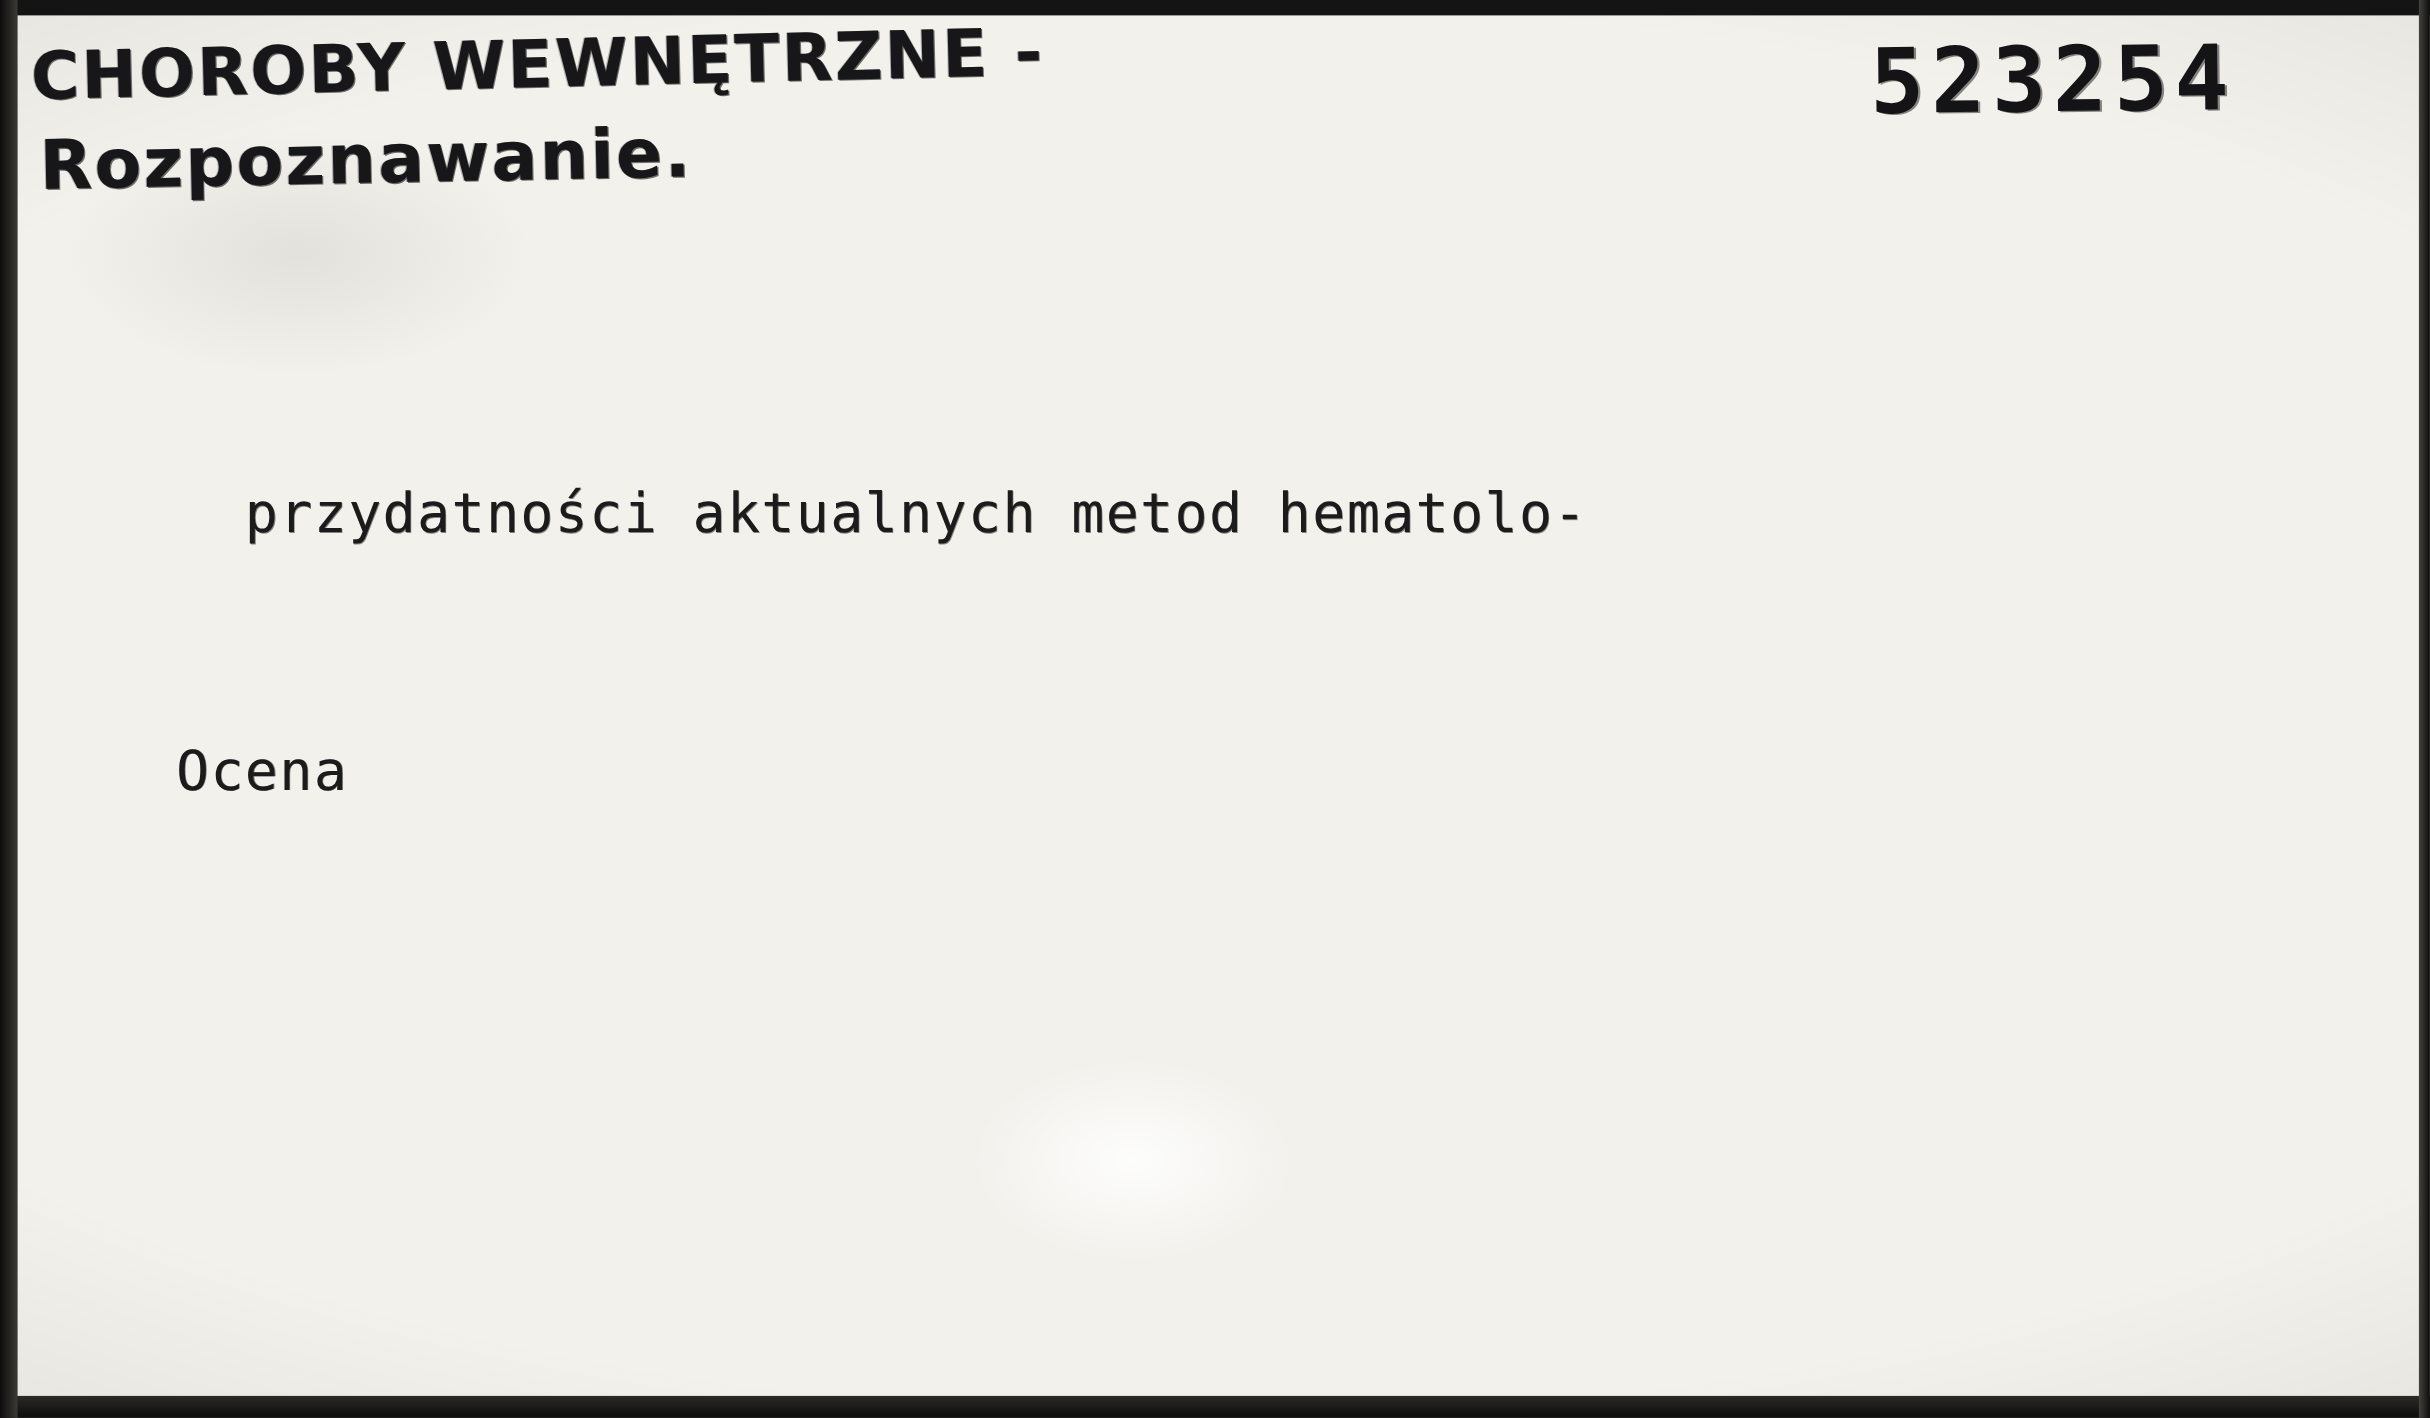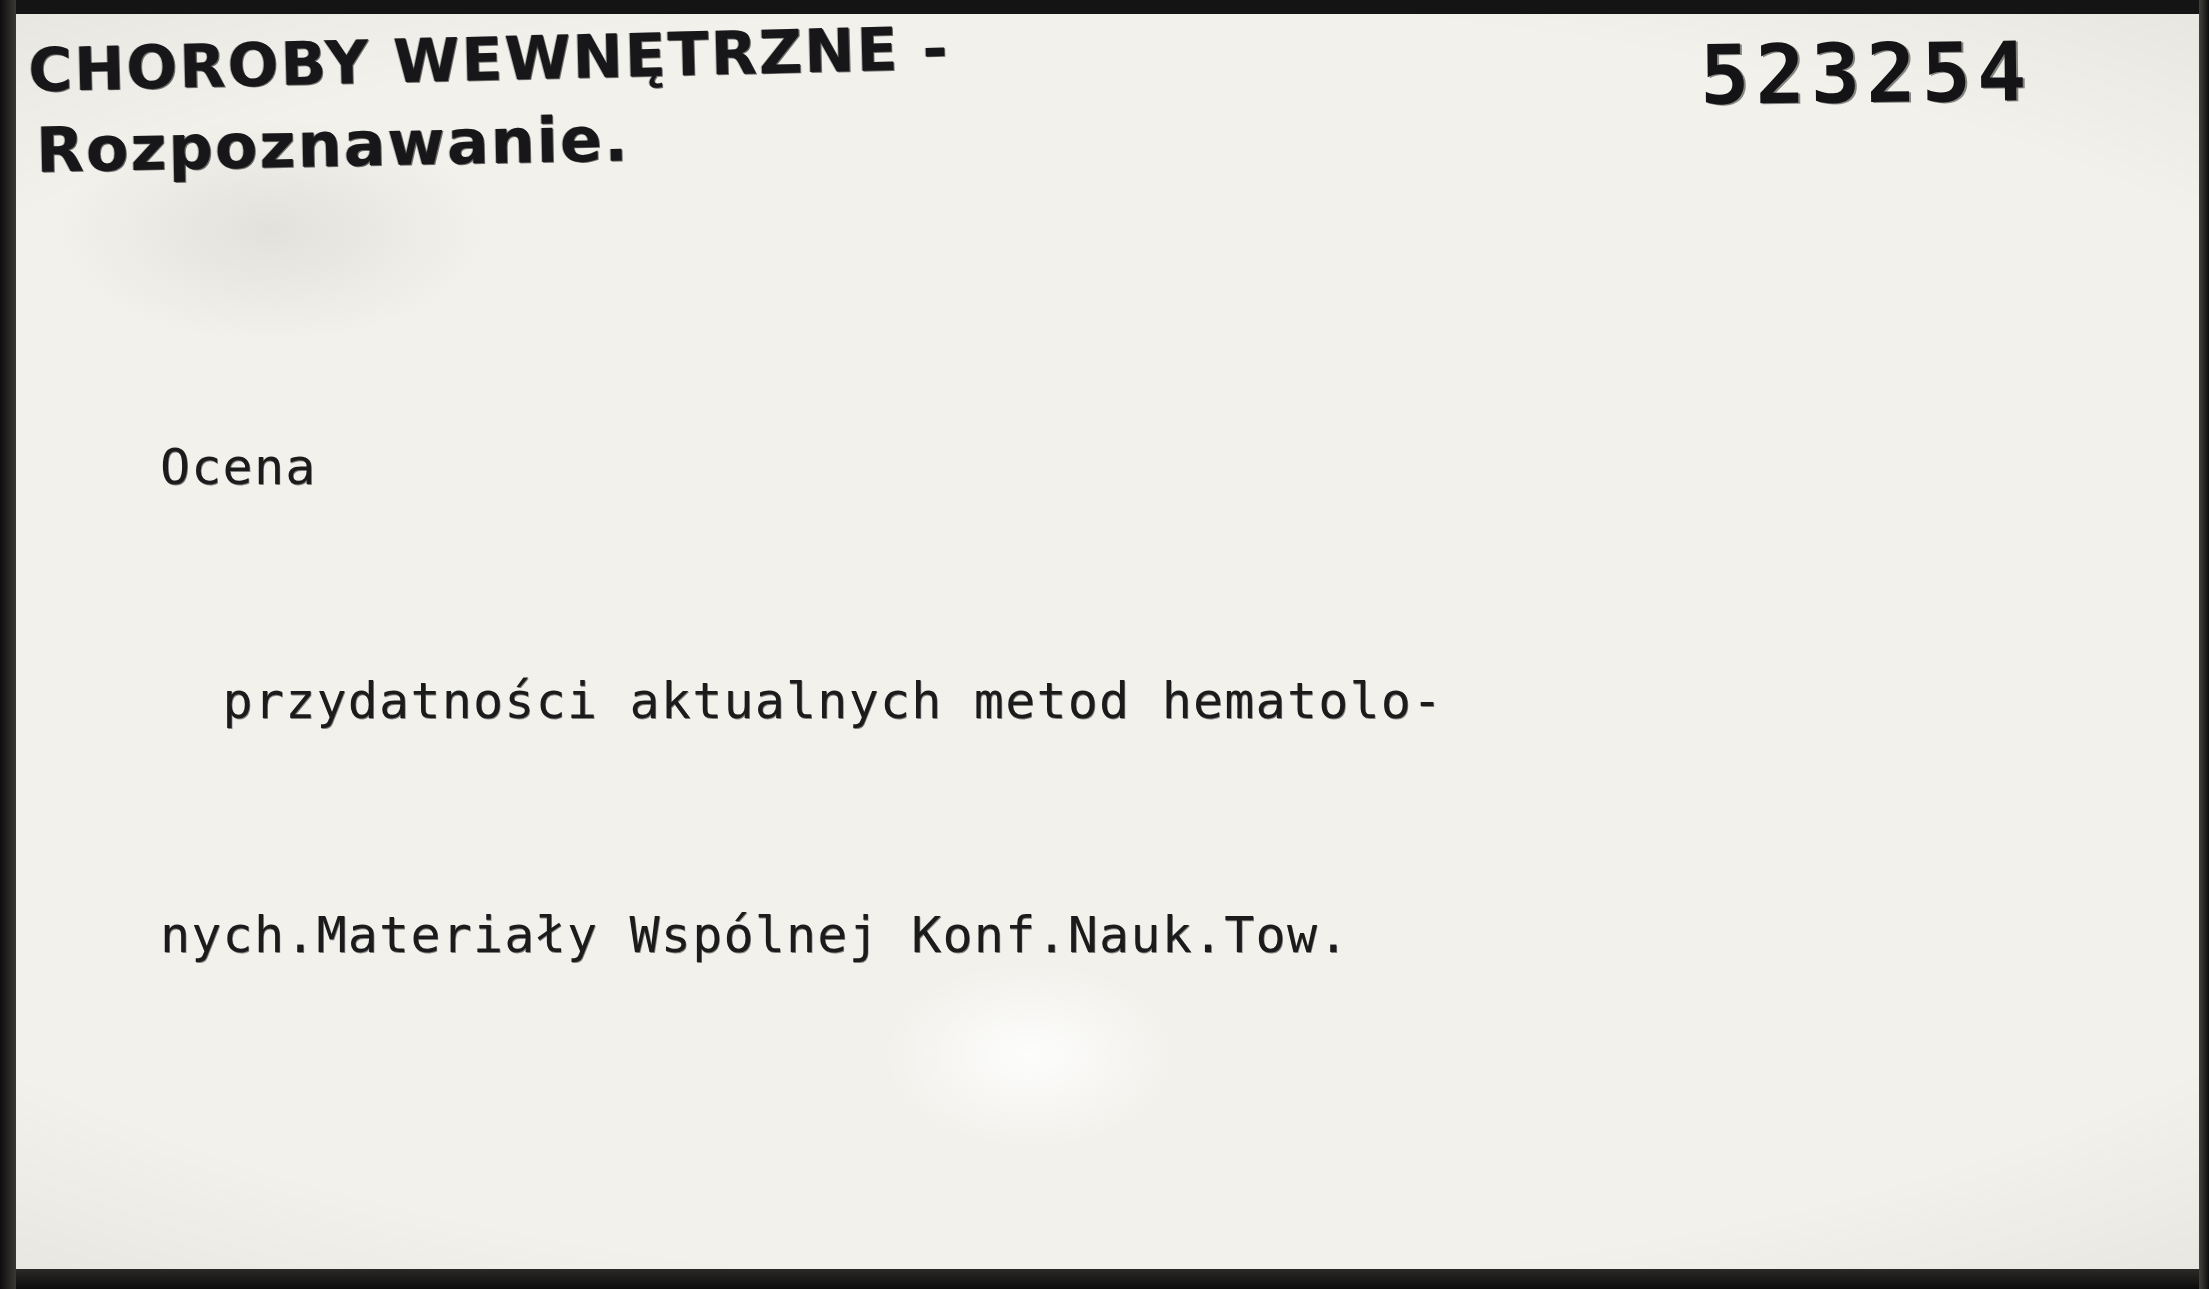--- a/index.html
+++ b/index.html
@@ -135,23 +135,22 @@
   <div class="smudge smudge-2"></div>
   <div class="smudge smudge-1"></div>
 
   <div class="handwritten hw-line1">CHOROBY WEWNĘTRZNE -</div>
 
   <div class="handwritten hw-line2">Rozpoznawanie.</div>
 
   <div class="accession">523254</div>
 
   <div class="typed">
+    <span class="ln">  przydatności aktualnych metod hematolo-</span>
     <span class="ln">Ocena</span>
-    <span class="ln">  przydatności aktualnych metod hematolo-</span>
-    <span class="ln">nych.Materiały Wspólnej Konf.Nauk.Tow.</span>
     
     
     
     
     
     
   </div>
 
   <div class="edge edge-top"></div>
   <div class="edge edge-bottom"></div>

